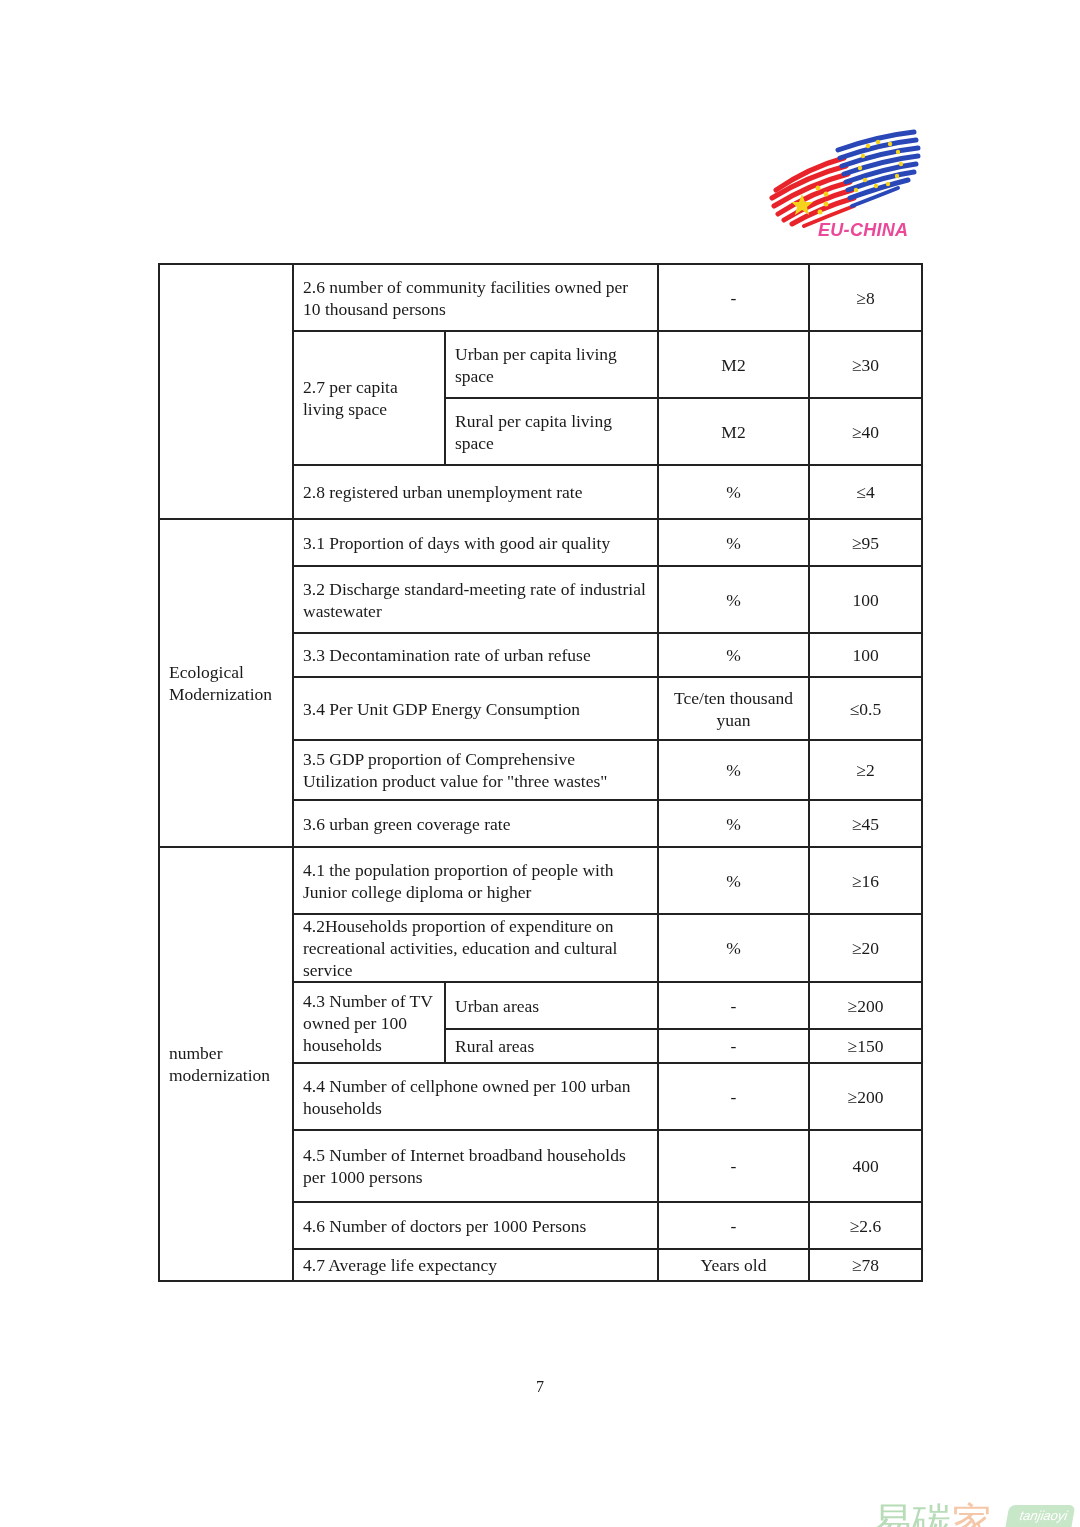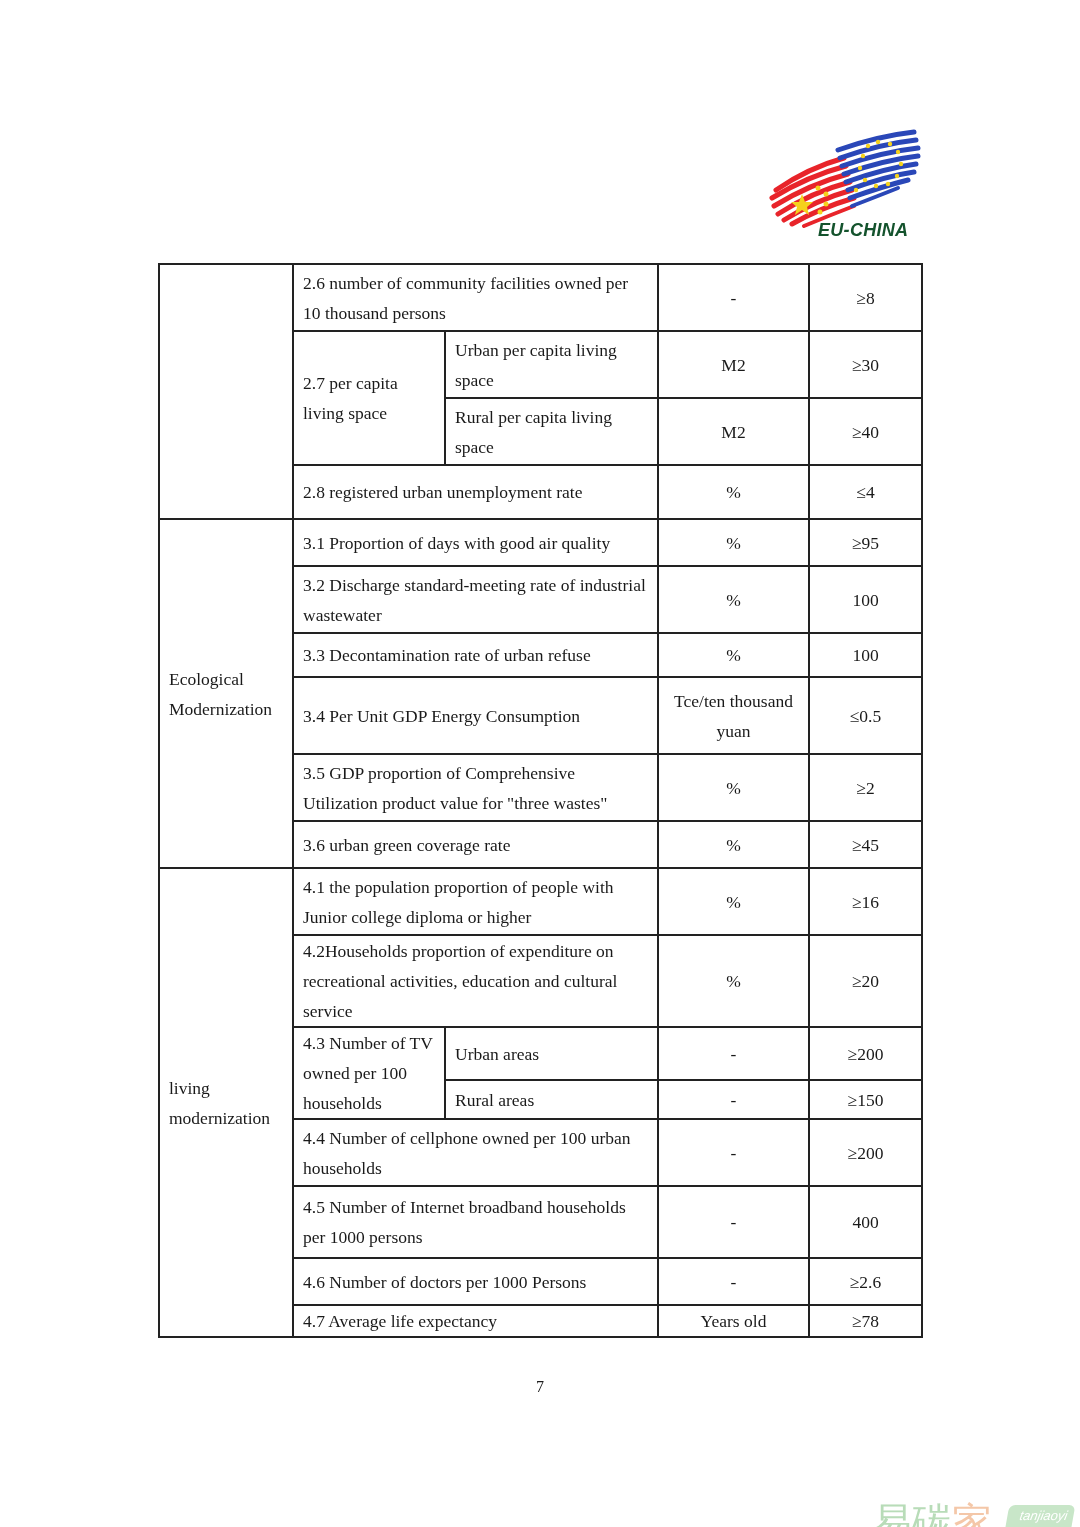--- a/index.html
+++ b/index.html
@@ -3,25 +3,25 @@
 <meta charset="utf-8">
 <style>
   html, body { margin: 0; padding: 0; }
   body {
     width: 1080px; height: 1527px; background: #ffffff; position: relative; overflow: hidden;
     font-family: "Liberation Serif", "DejaVu Serif", serif; color: #1a1a1a;
   }
   .logo { position: absolute; left: 768px; top: 128px; width: 160px; height: 116px; }
   .logo-text {
     position: absolute; left: 50px; top: 92px; font-family: "Liberation Sans", sans-serif;
-    font-style: italic; font-weight: bold; font-size: 18px; color: #14532d; letter-spacing: 0.3px;
+    font-style: italic; font-weight: bold; font-size: 18px; color: #ec4899; letter-spacing: 0.3px;
   }
   table.main {
     position: absolute; left: 158px; top: 263px; width: 763px;
-    border-collapse: collapse; table-layout: fixed; font-size: 17.5px; line-height: 30px;
+    border-collapse: collapse; table-layout: fixed; font-size: 17.5px; line-height: 22px;
   }
   table.main td { border: 2px solid #222; padding: 0 9px; vertical-align: middle; }
   td.cat { }
   td.unit, td.target { text-align: center; }
   td.ind { text-align: left; }
   .page-num {
     position: absolute; left: 0; width: 1080px; top: 1378px; text-align: center; font-size: 16px;
   }
   .watermark { position: absolute; left: 866px; top: 1458px; width: 210px; height: 60px; margin-top: 35px; }
   .wm-cn { position: absolute; left: 6px; top: 4px; font-family: "DejaVu Sans", sans-serif; font-size: 40px; line-height: 50px; }
@@ -120,38 +120,38 @@
     <tr style="height:67px">
       <td class="ind" colspan="2">3.2 Discharge standard-meeting rate of industrial wastewater</td>
       <td class="unit">%</td>
       <td class="target">100</td>
     </tr>
     <tr style="height:44px">
       <td class="ind" colspan="2">3.3 Decontamination rate of urban refuse</td>
       <td class="unit">%</td>
       <td class="target">100</td>
     </tr>
-    <tr style="height:77px">
+    <tr style="height:63px">
       <td class="ind" colspan="2">3.4 Per Unit GDP Energy Consumption</td>
       <td class="unit">Tce/ten thousand yuan</td>
       <td class="target">≤0.5</td>
     </tr>
-    <tr style="height:67px">
+    <tr style="height:60px">
       <td class="ind" colspan="2">3.5 GDP proportion of Comprehensive Utilization product value for "three wastes"</td>
       <td class="unit">%</td>
       <td class="target">≥2</td>
     </tr>
     <tr style="height:47px">
       <td class="ind" colspan="2">3.6 urban green coverage rate</td>
       <td class="unit">%</td>
       <td class="target">≥45</td>
     </tr>
 
     <tr style="height:67px">
-      <td class="cat" rowspan="9">living modernization</td>
+      <td class="cat" rowspan="9">number modernization</td>
       <td class="ind" colspan="2">4.1 the population proportion of people with Junior college diploma or higher</td>
       <td class="unit">%</td>
       <td class="target">≥16</td>
     </tr>
     <tr style="height:66px">
       <td class="ind" colspan="2">4.2Households proportion of expenditure on recreational activities, education and cultural service</td>
       <td class="unit">%</td>
       <td class="target">≥20</td>
     </tr>
     <tr style="height:47px">

